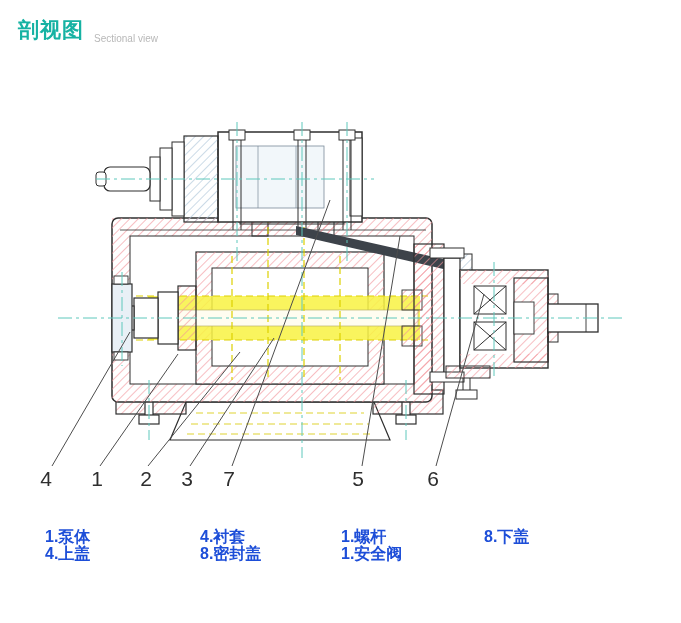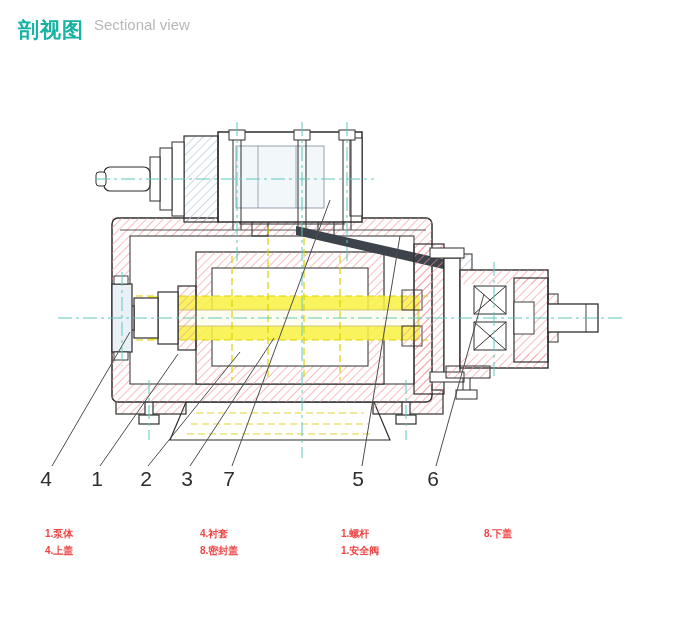--- a/index.html
+++ b/index.html
@@ -3,26 +3,26 @@
 <meta charset="utf-8">
 <style>
   *{margin:0;padding:0;box-sizing:border-box}
   html,body{width:681px;height:623px}
   body{
     background:#ffffff;
     font-family:"Liberation Sans","DejaVu Sans",sans-serif;
     position:relative;
     overflow:hidden;
   }
-  .header{position:absolute;left:18px;top:16px;display:flex;align-items:flex-start;gap:10px;z-index:5}
+  .header{position:absolute;left:18px;top:16px;display:flex;align-items:flex-end;gap:10px;z-index:5}
   .title{font-size:21px;font-weight:bold;color:#16b2a3;letter-spacing:1px}
-  .subtitle{font-size:15px;color:#b8b8b8}
+  .subtitle{font-size:10px;color:#b8b8b8}
   .drawing-svg{position:absolute;left:0;top:0;z-index:1}
   .callout{position:absolute;transform:translateX(-50%);font-size:21px;color:#2e2e2e;z-index:4}
-  .lg{position:absolute;font-size:10px;font-weight:700;color:#ef4444;z-index:4}
+  .lg{position:absolute;font-size:16px;font-weight:700;color:#1d4ed8;z-index:4}
 </style>
 </head>
 <body>
 
 <div class="header">
   <div class="title">剖视图</div>
   <div class="subtitle">Sectional view</div>
 </div>
 
 <svg class="drawing-svg" width="681" height="623" viewBox="0 0 681 623">

